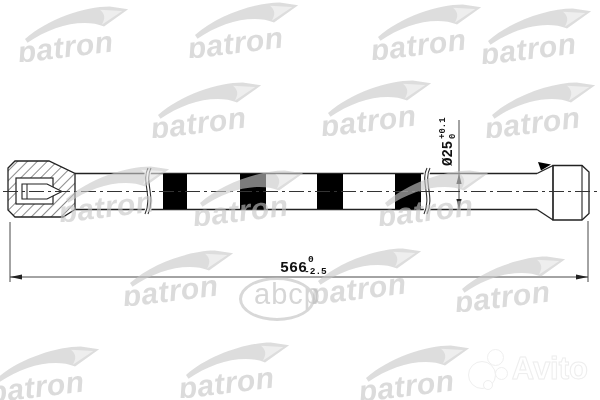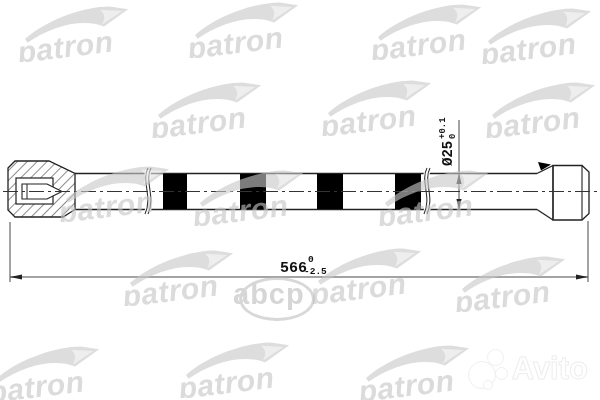--- a/index.html
+++ b/index.html
@@ -8,22 +8,22 @@
   .defs-svg{position:absolute;width:0;height:0;overflow:hidden;}
   
   .wm{position:absolute;width:122px;height:56px;opacity:0.62;pointer-events:none;}
   
   .draw{position:absolute;left:0;top:0;z-index:1;}
   .wm{z-index:2;}
   
   .abcp{position:absolute;left:233px;top:274px;width:88px;height:46px;z-index:2;opacity:0.55;}
   .abcp-ring{position:absolute;left:6px;top:3px;width:70px;height:38px;border:3px solid #b9b9b9;
              border-radius:50%;}
-  .abcp-text{position:absolute;left:0;top:4px;width:88px;text-align:left;
-             font-size:29px;font-weight:bold;color:#b5b5b5;letter-spacing:1px;
+  .abcp-text{position:absolute;left:0;top:4px;width:88px;text-align:right;
+             font-size:29px;font-weight:normal;color:#b5b5b5;letter-spacing:1px;
              font-family:"Liberation Sans",sans-serif;}
   
   .avito{position:absolute;right:12px;bottom:10px;display:flex;align-items:center;gap:4px;z-index:3;}
   .avito-circles{position:relative;width:40px;height:42px;}
   .avito-circles i{position:absolute;background:#fff;border:1px solid #efefef;border-radius:50%;display:block;}
   .av-c1{left:0;top:13px;width:26px;height:26px;}
   .av-c2{left:19px;top:1px;width:15px;height:15px;}
   .av-c3{left:27px;top:19px;width:11px;height:11px;}
   .av-c4{left:15px;top:32px;width:8px;height:8px;}
   .avito-text{font-size:31px;font-weight:bold;color:#ffffff;

